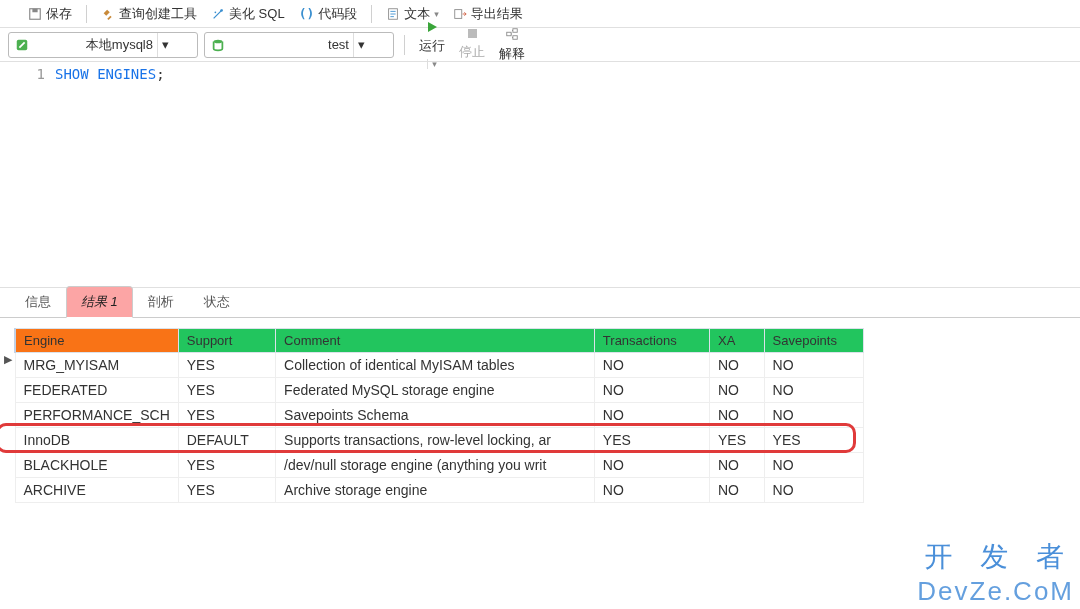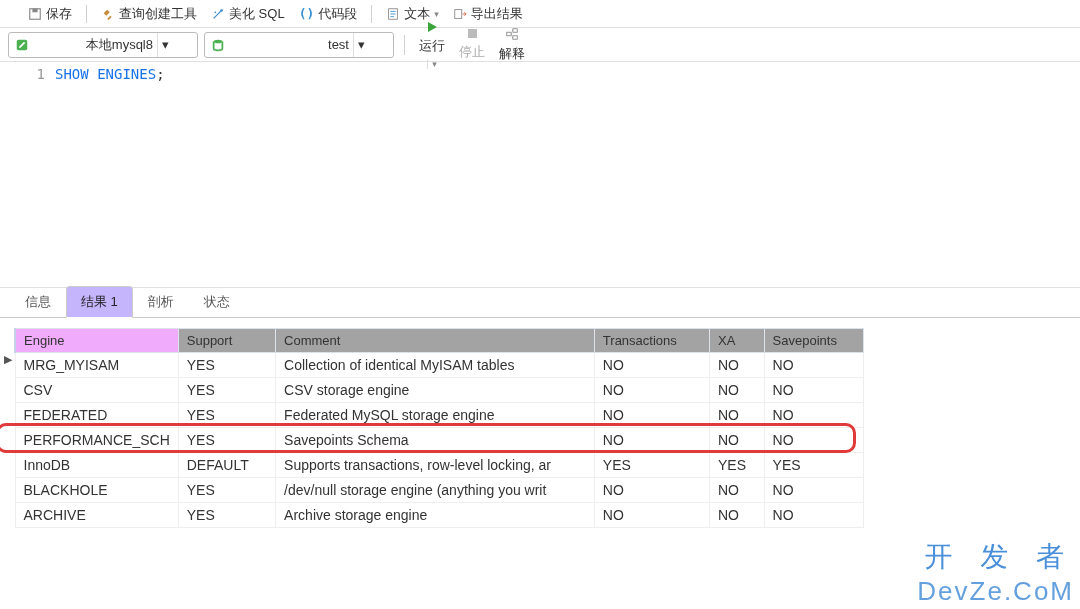--- a/index.html
+++ b/index.html
@@ -21,26 +21,26 @@
     .sep2 { width:1px; height:20px; background:#d0d0d0; margin:0 4px; }
 
     .editor { height: 226px; display:flex; background:#fff; border-bottom:1px solid #e0e0e0; }
     .gutter { width:55px; text-align:right; padding:4px 10px 0 0; color:#999; font-family: Consolas, monospace; font-size:14px; }
     .code { padding:4px 0 0 0; font-family: Consolas, monospace; font-size:14px; }
     .kw { color:#1973e8; }
     .plain { color:#333; }
 
     .tabs { height:30px; display:flex; align-items:flex-end; padding:0 10px; border-bottom:1px solid #ccc; gap:0; }
     .tab { padding:6px 14px; font-size:13px; color:#555; cursor:pointer; border:1px solid transparent; border-bottom:none; }
-    .tab.active { background:#c4b5fd; border:1px solid #ccc; border-bottom:1px solid #fff; border-radius:4px 4px 0 0; margin-bottom:-1px; color:#222; }
+    .tab.active { background:#fca5a5; border:1px solid #ccc; border-bottom:1px solid #fff; border-radius:4px 4px 0 0; margin-bottom:-1px; color:#222;font-style:italic; }
 
     .result { padding:10px 14px 0 14px; }
     .table { width:850px; border-collapse:collapse; }
-    .table th { text-align:left; font-weight:normal; background:#a3a3a3; border:1px solid #dbe2ea; padding:4px 8px; font-size:13px; color:#333; }
-    .table th.first { background:#f0abfc; border-left:2px solid #c3d2e6; }
+    .table th { text-align:left; font-weight:normal; background:#22c55e; border:1px solid #dbe2ea; padding:4px 8px; font-size:13px; color:#333; }
+    .table th.first { background:#f97316; border-left:2px solid #c3d2e6; }
     .table td { border:1px solid #eee; padding:4px 8px; font-size:14px; color:#333; white-space:nowrap; overflow:hidden; }
     .hl-box { position:absolute; border:3px solid #e03a3a; border-radius:10px; pointer-events:none; }
     .row-arrow { position:absolute; left:4px; font-size:11px; color:#555; }
 
     .col-engine { width:150px; }
     .col-support { width:98px; }
     .col-comment { width:320px; max-width:320px; }
     .col-trans { width:116px;margin-left:36px; }
     .col-xa { width:55px; }
     .col-save { width:100px; }
@@ -174,28 +174,20 @@
     <tbody id="tbody">
         <tr>
           <td class="col-engine">MRG_MYISAM</td>
           <td class="col-support">YES</td>
           <td class="col-comment">Collection of identical MyISAM tables</td>
           <td class="col-trans">NO</td>
           <td class="col-xa">NO</td>
           <td class="col-save">NO</td>
         </tr>
         <tr>
-          <td class="col-engine">CSV</td>
-          <td class="col-support">YES</td>
-          <td class="col-comment">CSV storage engine</td>
-          <td class="col-trans">NO</td>
-          <td class="col-xa">NO</td>
-          <td class="col-save">NO</td>
-        </tr>
-        <tr>
           <td class="col-engine">FEDERATED</td>
           <td class="col-support">YES</td>
           <td class="col-comment">Federated MySQL storage engine</td>
           <td class="col-trans">NO</td>
           <td class="col-xa">NO</td>
           <td class="col-save">NO</td>
         </tr>
         <tr>
           <td class="col-engine">PERFORMANCE_SCH</td>
           <td class="col-support">YES</td>

